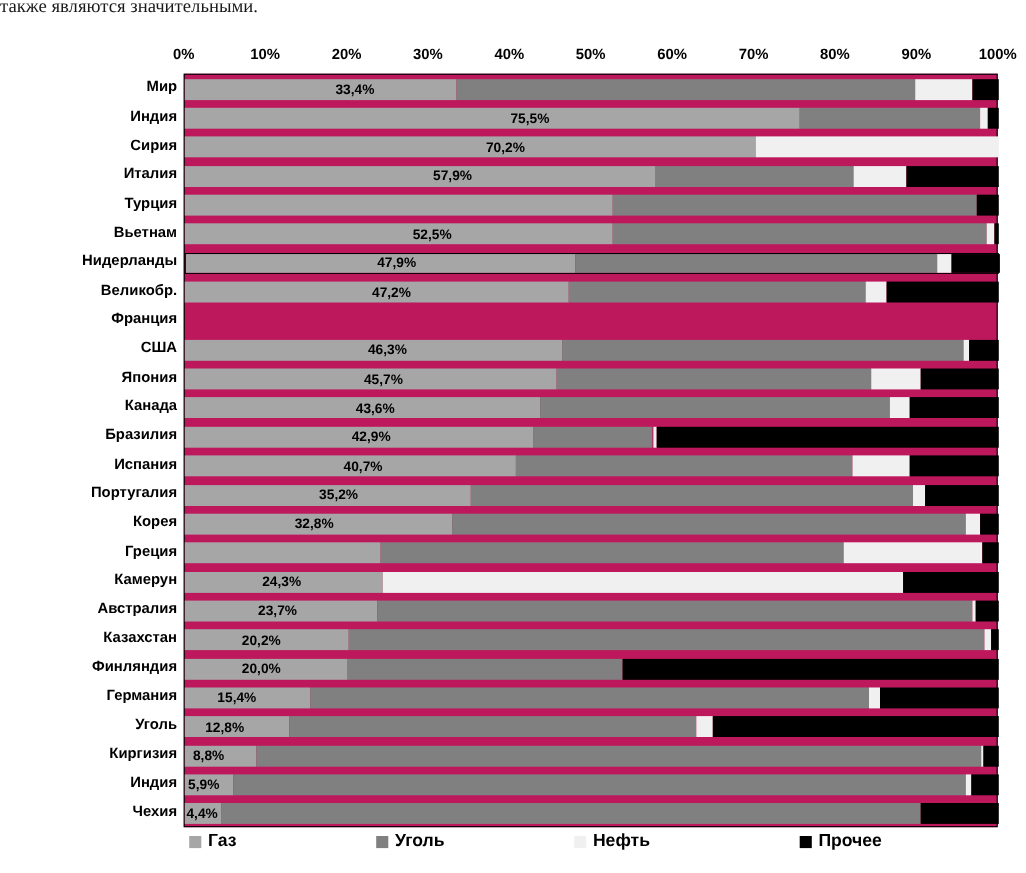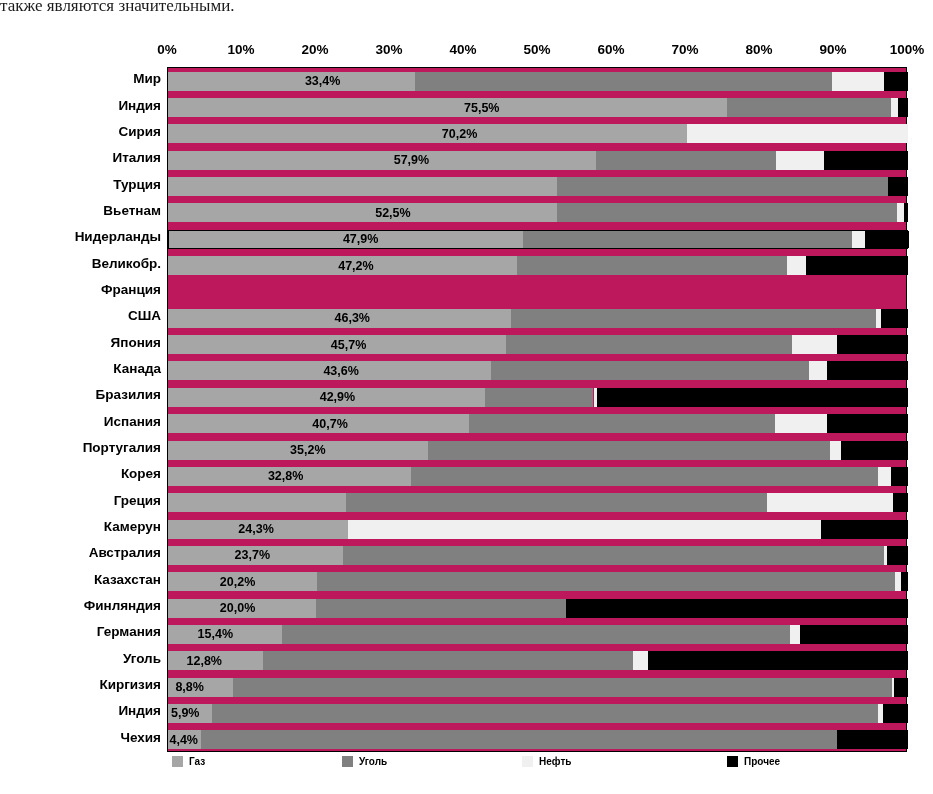--- a/index.html
+++ b/index.html
@@ -104,21 +104,21 @@
     left: 167px;
     top: 756px;
     width: 740px;
     height: 28px;
   }
   .legend-item {
     position: absolute;
     top: 0;
     display: flex;
     align-items: center;
-    font-size: 10px;
+    font-size: 16px;
     font-weight: bold;
     white-space: nowrap;
   }
   .legend-swatch {
     width: 11px;
     height: 11px;
     margin-right: 6px;
     display: inline-block;
   }
 </style>

